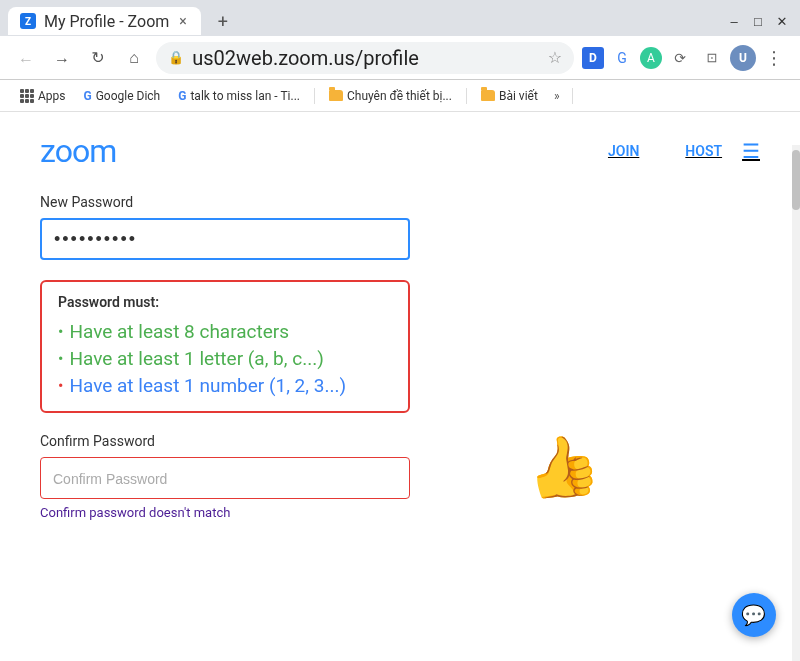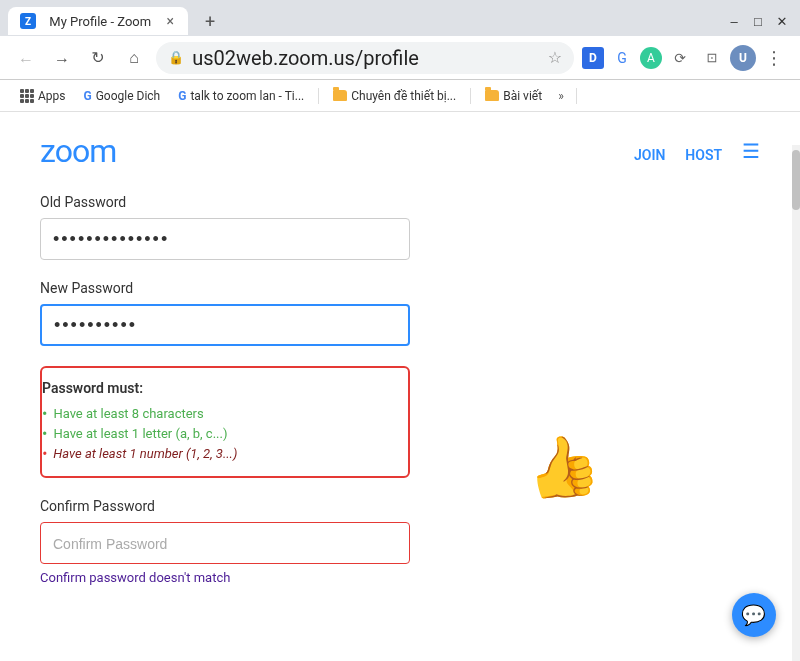--- a/index.html
+++ b/index.html
@@ -5,21 +5,21 @@
     * { box-sizing: border-box; margin: 0; padding: 0; }
     body { font-family: -apple-system, BlinkMacSystemFont, 'Segoe UI', Roboto, Arial, sans-serif; background: #fff; width: 800px; height: 661px; overflow: hidden; }
 
     
     .browser-chrome { background: #dee1e6; width: 100%; }
     .title-bar { display: flex; align-items: center; padding: 6px 8px 0; gap: 4px; background: #dee1e6; height: 36px; }
     .title-bar-controls { display: flex; gap: 4px; margin-left: auto; }
     .title-bar-btn { width: 20px; height: 20px; background: none; border: none; cursor: pointer; display: flex; align-items: center; justify-content: center; font-size: 13px; color: #333; }
     .tab { display: flex; align-items: center; background: #fff; border-radius: 8px 8px 0 0; padding: 0 12px; height: 28px; gap: 8px; font-size: 12px; color: #333; min-width: 180px; }
     .tab-favicon { width: 16px; height: 16px; background: #1a73e8; border-radius: 3px; display: flex; align-items: center; justify-content: center; color: white; font-size: 9px; flex-shrink: 0; }
-    .tab-title { flex: 1; overflow: hidden; text-overflow: ellipsis; white-space: nowrap; font-size: 13px; text-align: center; }
+    .tab-title { flex: 1; overflow: hidden; text-overflow: ellipsis; white-space: nowrap; font-size: 16px; text-align: center; }
     .tab-close { color: #666; font-size: 14px; cursor: pointer; padding: 2px; }
     .new-tab-btn { width: 28px; height: 28px; display: flex; align-items: center; justify-content: center; font-size: 18px; color: #555; cursor: pointer; margin-left: 4px; }
 
     
     .address-bar { background: #fff; border-bottom: 1px solid #ccc; padding: 6px 12px; display: flex; align-items: center; gap: 8px; height: 44px; }
     .nav-btn { width: 28px; height: 28px; background: none; border: none; cursor: pointer; display: flex; align-items: center; justify-content: center; color: #555; font-size: 16px; border-radius: 50%; }
     .nav-btn.disabled { color: #bbb; cursor: default; }
     .url-bar { flex: 1; display: flex; align-items: center; background: #f1f3f4; border-radius: 20px; padding: 4px 12px; gap: 8px; height: 32px; }
     .lock-icon { color: #444; font-size: 13px; }
     .url-text { flex: 1; font-size: 20px; color: #222; }
@@ -41,42 +41,42 @@
     
     .scrollbar { position: absolute; right: 0; top: 145px; width: 8px; height: 516px; background: #f1f1f1; }
     .scrollbar-thumb { width: 8px; height: 60px; background: #c1c1c1; border-radius: 4px; margin-top: 5px; }
 
     
     .page-content { background: #fff; padding: 20px 40px; overflow-y: auto; height: calc(661px - 145px); position: relative; }
 
     
     .zoom-header { display: flex; align-items: center; justify-content: space-between; margin-bottom: 24px; }
     .zoom-logo { color: #2d8cff; font-size: 32px; font-weight: 400; letter-spacing: -1px; }
-    .zoom-nav { display: flex; align-items: flex-end; gap: 20px; }
+    .zoom-nav { display: flex; align-items: center; gap: 20px; text-decoration: underline; }
     .zoom-nav-join { color: #2d8cff; font-size: 14px; font-weight: 600; cursor: pointer; }
-    .zoom-nav-host { color: #2d8cff; font-size: 14px; font-weight: 600; cursor: pointer; }
+    .zoom-nav-host { color: #2d8cff; font-size: 14px; font-weight: 600; cursor: pointer; margin-left: 26px; }
     .zoom-hamburger { color: #2d8cff; font-size: 20px; cursor: pointer; }
 
     
     .form-group { margin-bottom: 20px; }
     .form-label { display: block; font-size: 14px; color: #333; margin-bottom: 8px; font-weight: 400; }
     .form-input { width: 370px; height: 42px; border: 1px solid #ccc; border-radius: 4px; padding: 0 12px; font-size: 15px; color: #333; outline: none; }
     .form-input.active-border { border-color: #2d8cff; border-width: 2px; }
     .form-input.red-border { border-color: #e53935; }
     .form-input::placeholder { color: #aaa; font-size: 14px; }
 
     
-    .requirements-box { width: 370px; border: 2px solid #e53935; border-radius: 6px; padding: 12px 0; margin-bottom: 20px; }
+    .requirements-box { width: 370px; border: 2px solid #e53935; border-radius: 6px; padding: 12px 16px; margin-bottom: 20px; }
     .requirements-title { font-size: 14px; font-weight: 600; color: #333; margin-bottom: 8px; }
     .requirements-list { list-style: none; padding: 0; }
-    .requirements-list li { font-size: 13px; padding: 2px 0; display: flex; gap: 6px; }
+    .requirements-list li { font-size: 19px; padding: 2px 0; display: flex; align-items: center; gap: 6px; }
     .requirements-list li::before { content: '•'; font-size: 16px; line-height: 1; }
     .req-ok { color: #4caf50; }
     .req-ok::before { color: #4caf50; }
-    .req-fail { color: #7f1d1d; font-style: italic; }
+    .req-fail { color: #3b82f6; }
     .req-fail::before { color: #e53935; }
 
     
     .thumbs-up { position: absolute; right: 200px; top: 320px; font-size: 60px; transform: rotate(-10deg); }
 
     
     .error-text { color: #4c1d95; font-size: 13px; margin-top: 6px; }
 
     
     .chat-btn { position: fixed; bottom: 24px; right: 24px; width: 44px; height: 44px; background: #2d8cff; border-radius: 50%; display: flex; align-items: center; justify-content: center; cursor: pointer; color: white; font-size: 20px; box-shadow: 0 2px 8px rgba(0,0,0,0.3); }
@@ -136,21 +136,21 @@
           <div class="apps-dot"></div>
       </div>
       <span>Apps</span>
     </div>
     <div class="bookmark-item">
       <span style="color:#4285f4; font-size:12px; font-weight:bold;">G</span>
       <span>Google Dich</span>
     </div>
     <div class="bookmark-item">
       <span style="color:#4285f4; font-size:12px; font-weight:bold;">G</span>
-      <span>talk to zoom lan - Ti...</span>
+      <span>talk to miss lan - Ti...</span>
     </div>
     <div class="separator"></div>
     <div class="bookmark-item">
       <div class="bookmark-folder"></div>
       <span>Chuyên đề thiết bị...</span>
     </div>
     <div class="separator"></div>
     <div class="bookmark-item">
       <div class="bookmark-folder"></div>
       <span>Bài viết</span>
@@ -164,24 +164,20 @@
 
   <div class="zoom-header">
     <div class="zoom-logo">zoom</div>
     <div class="zoom-nav">
       <span class="zoom-nav-join">JOIN</span>
       <span class="zoom-nav-host">HOST</span>
       <span class="zoom-hamburger">☰</span>
     </div>
   </div>
 
-  <div class="form-group">
-    <label class="form-label">Old Password</label>
-    <input type="password" class="form-input" value="••••••••••••••" style="font-size: 18px; letter-spacing: 2px;">
-  </div>
 
   <div class="form-group">
     <label class="form-label">New Password</label>
     <input type="password" class="form-input active-border" value="••••••••••" style="font-size: 18px; letter-spacing: 2px;">
   </div>
 
   <div class="requirements-box">
     <div class="requirements-title">Password must:</div>
     <ul class="requirements-list">
       <li class="req-ok">

